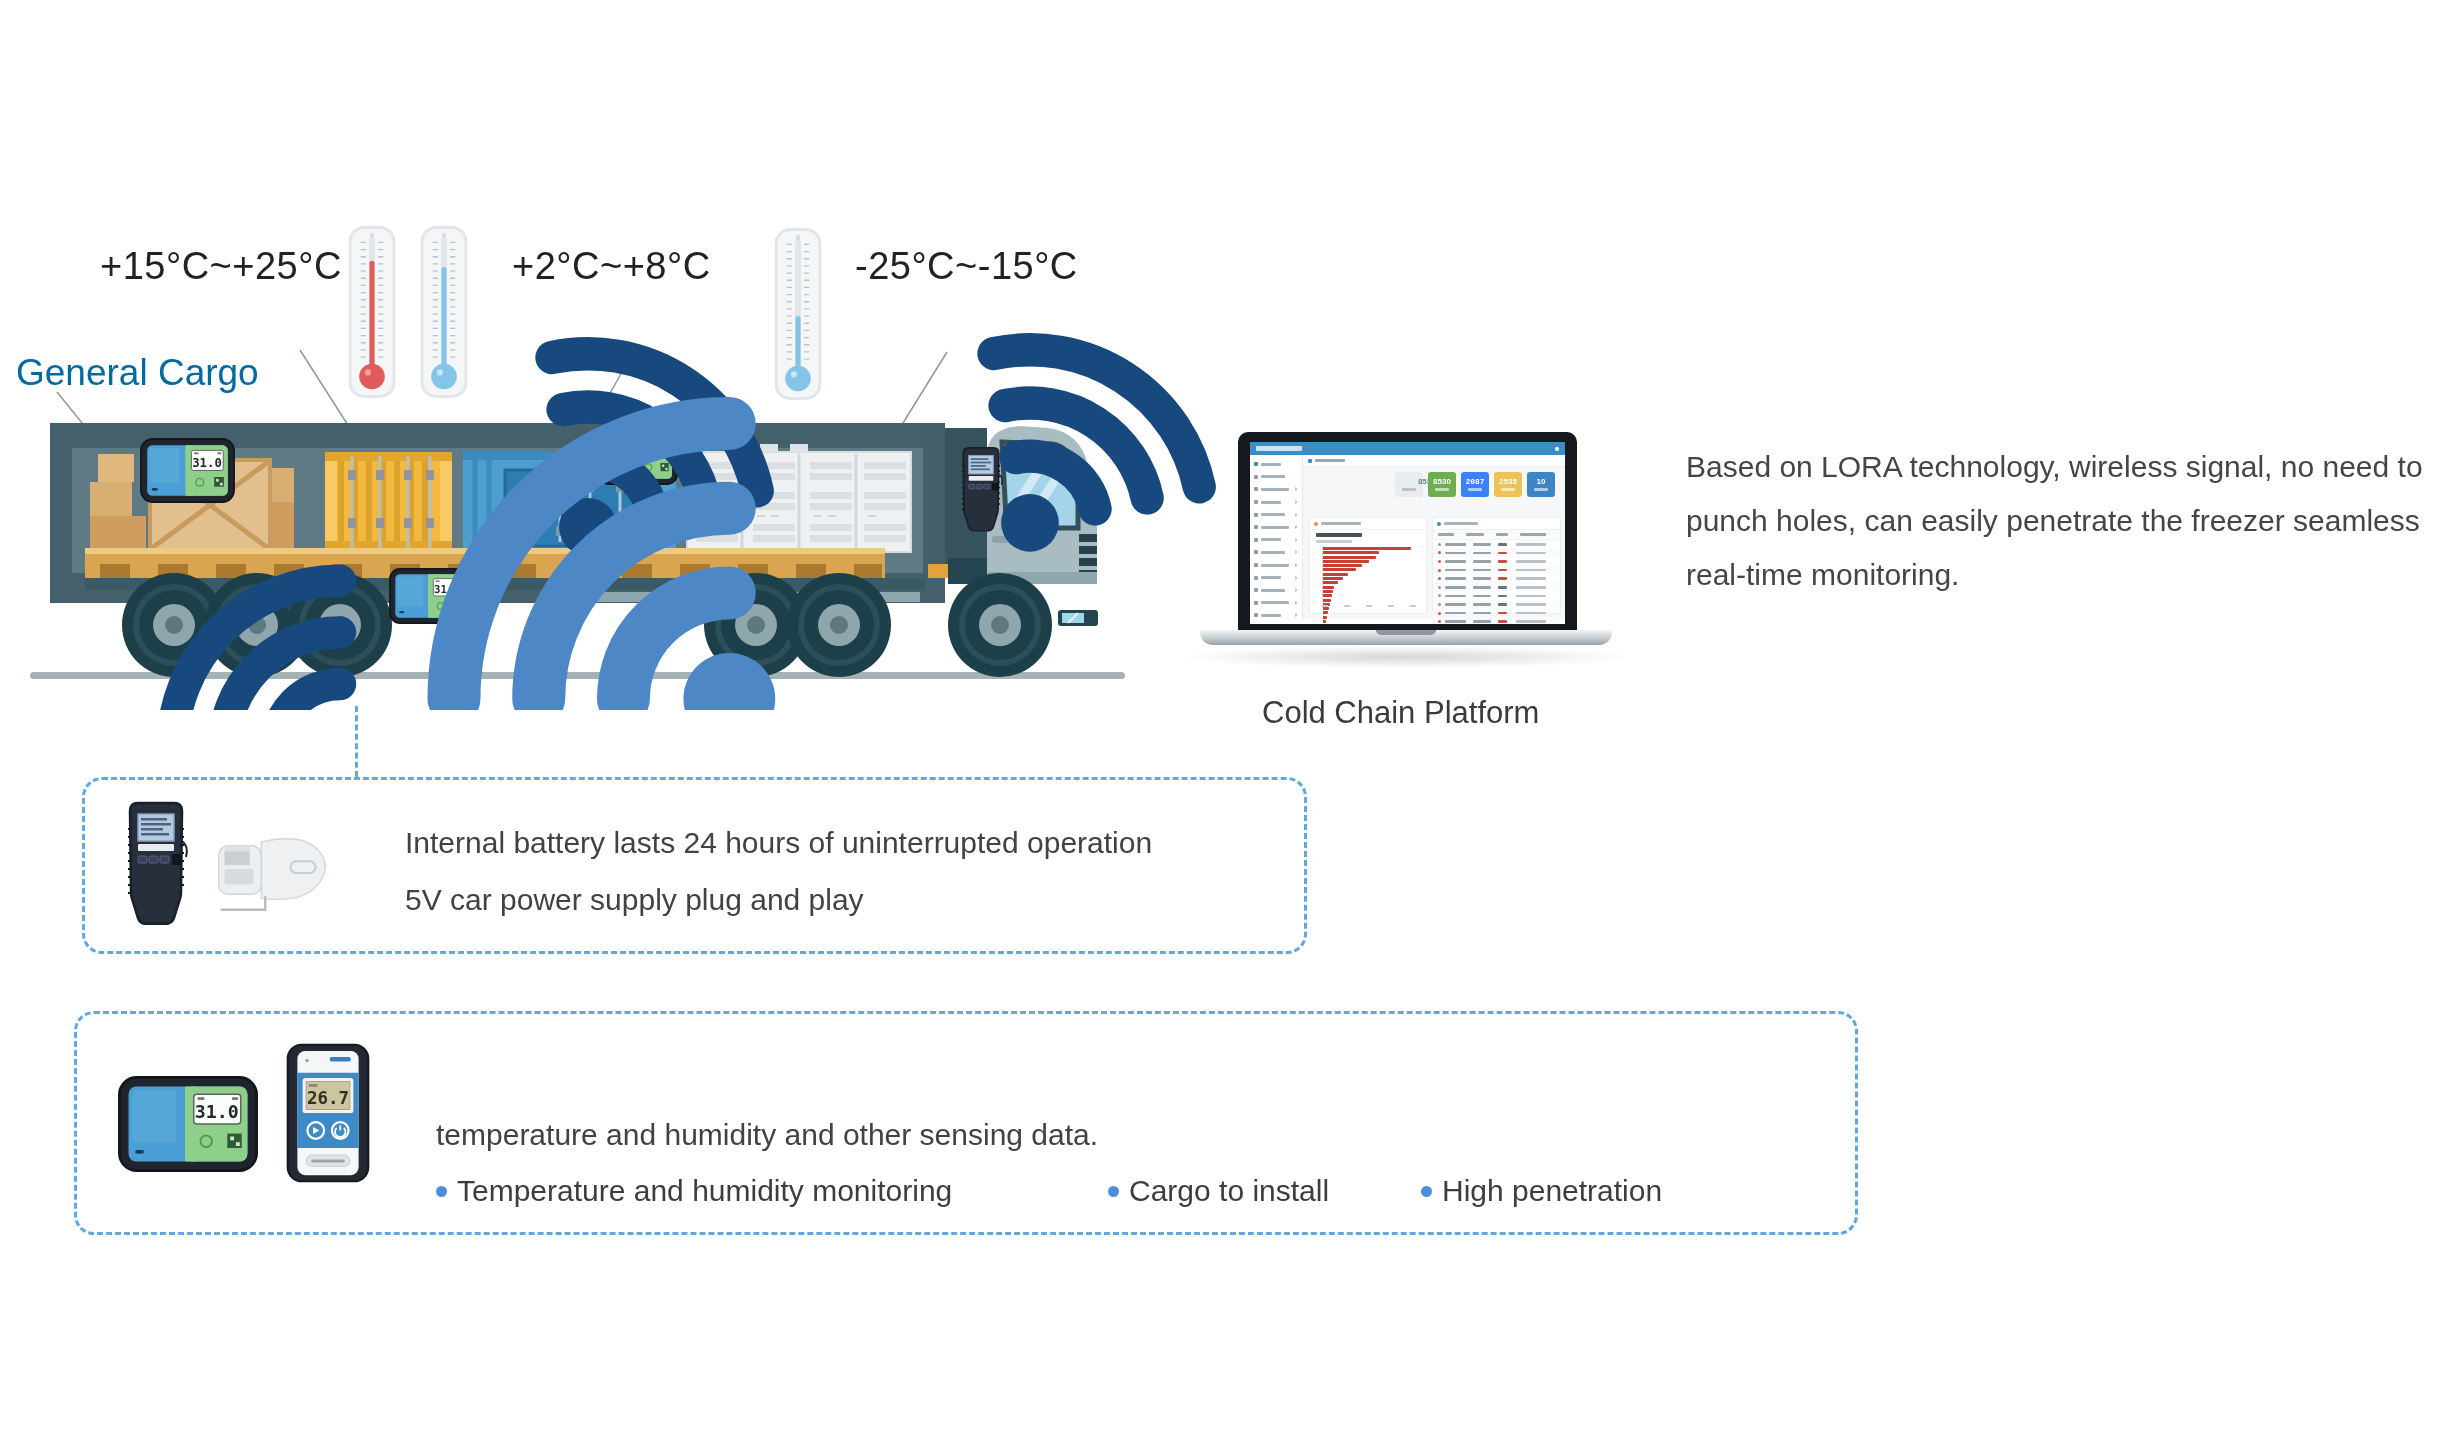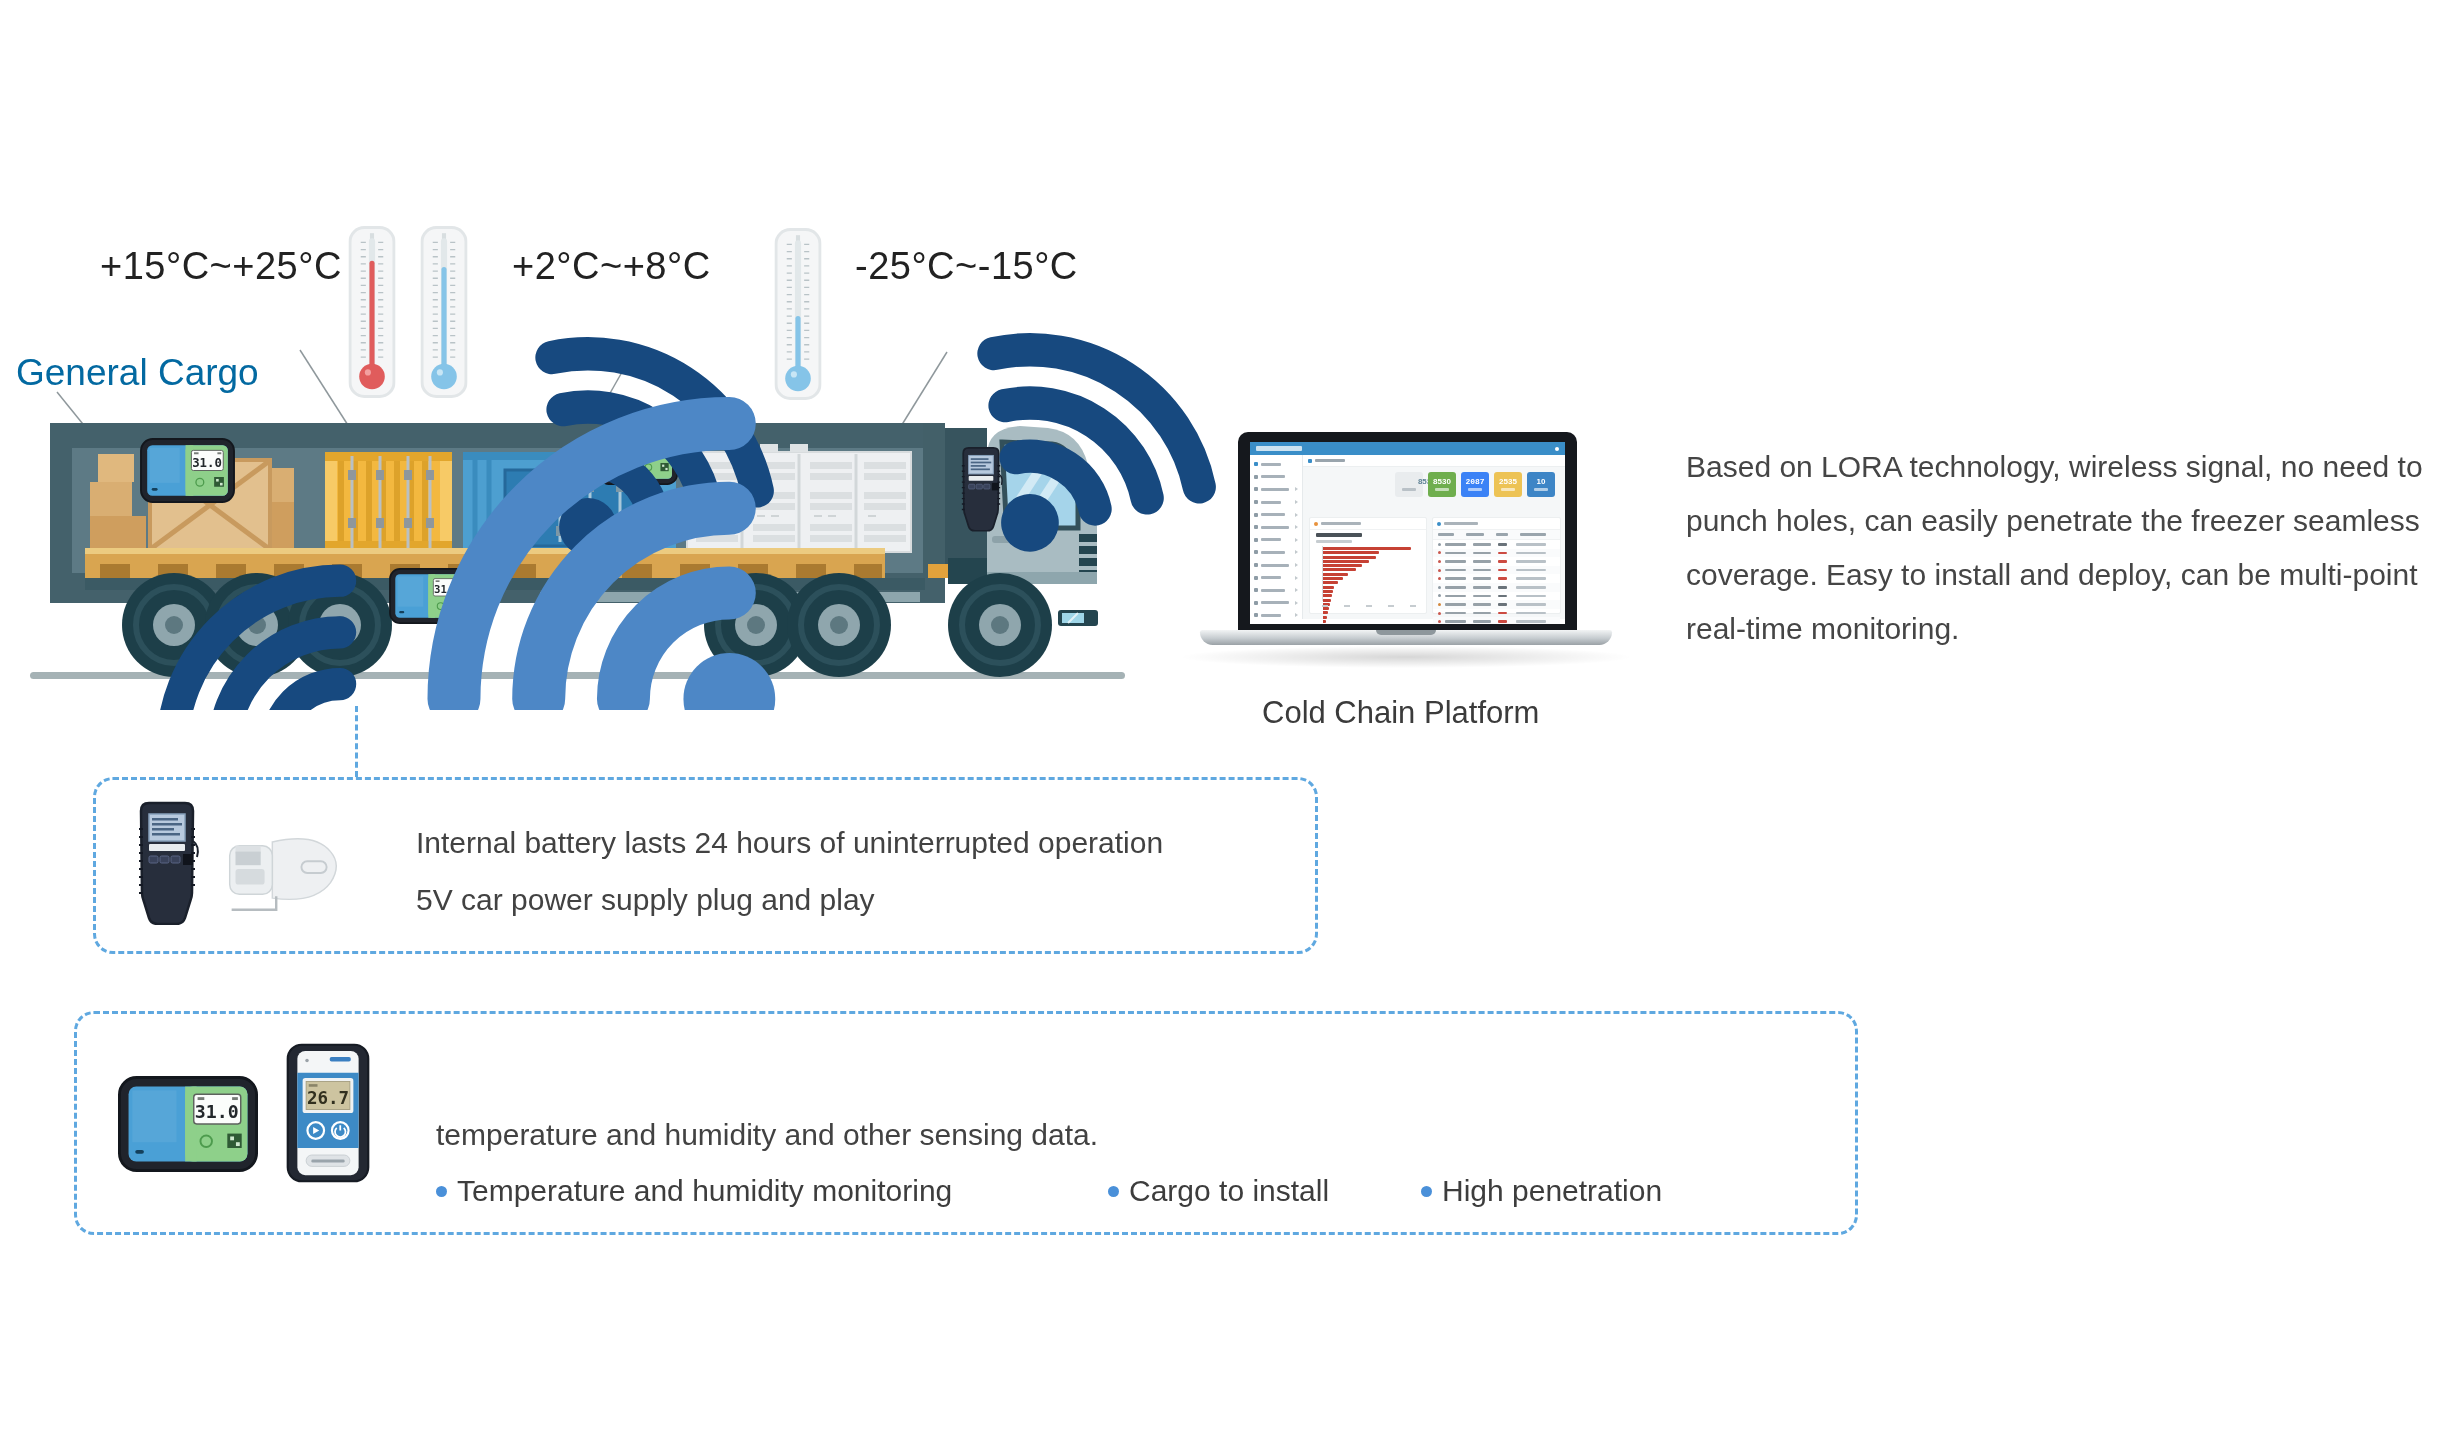--- a/index.html
+++ b/index.html
@@ -571,27 +571,26 @@
         <div class="lap-notch"></div>
       </div>
     <div class="lap-shadow"></div>
   </div>
 
   <div class="abs caption nowrap" style="left:1262px;top:695px;">Cold Chain Platform</div>
 
   <div class="abs" style="left:1686px;top:440px;">
     <div class="para-line">Based on LORA technology, wireless signal, no need to</div>
     <div class="para-line">punch holes, can easily penetrate the freezer seamless</div>
-    <div class="para-line">coverage. Easy to install and deploy, can be multi-point</div>
     <div class="para-line"> real-time monitoring.</div>
   </div>
 
   <div class="abs connector" style="left:355px;top:706px;height:71px;"></div>
 
-  <div class="abs dashed-box" style="left:93px;top:777px;width:1219px;height:171px;">
+  <div class="abs dashed-box" style="left:82px;top:777px;width:1219px;height:171px;">
     <svg class="abs" style="left:33px;top:21px;" width="76" height="124" viewBox="0 0 76 124">
         <use href="#dev-host"></use>
       </svg>
     <svg class="abs" style="left:124px;top:46px;" width="126" height="90" viewBox="0 0 130 92">
         <use href="#dev-charger"></use>
       </svg>
     <div class="abs box-line" style="left:320px;top:46px;">Internal battery lasts 24 hours of uninterrupted operation</div>
     <div class="abs box-line" style="left:320px;top:103px;">5V car power supply plug and play</div>
   </div>
 

